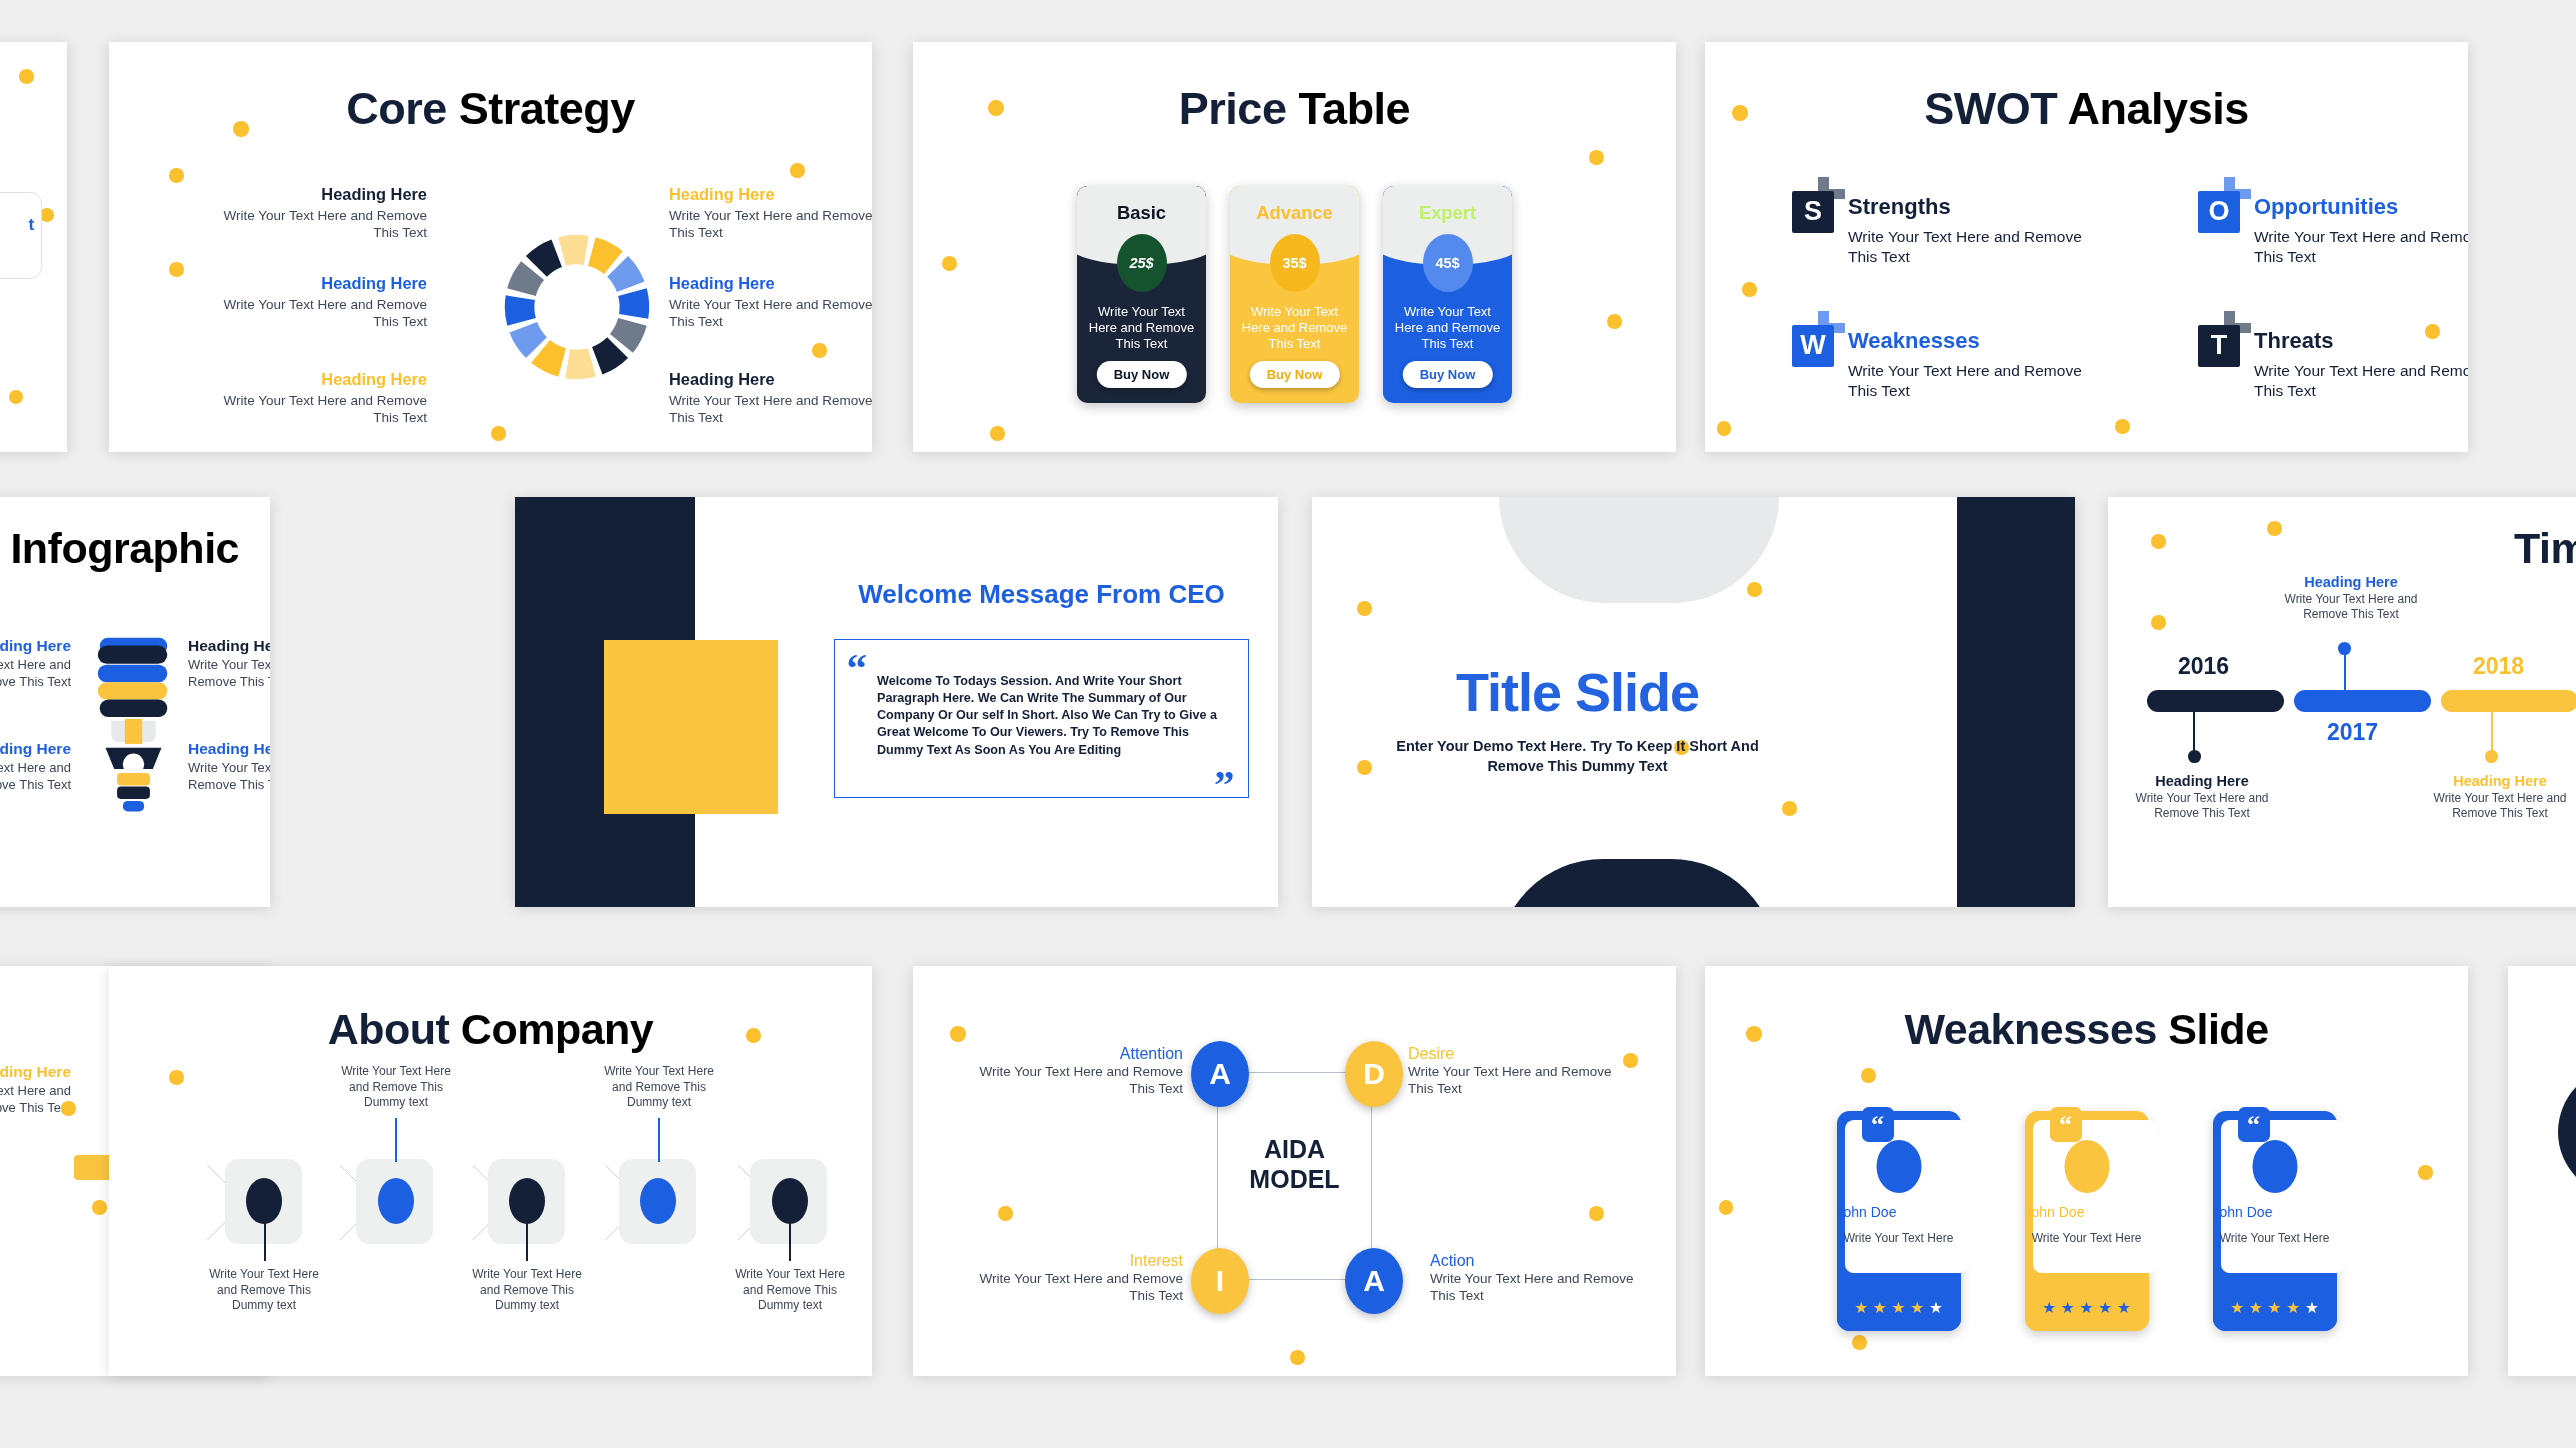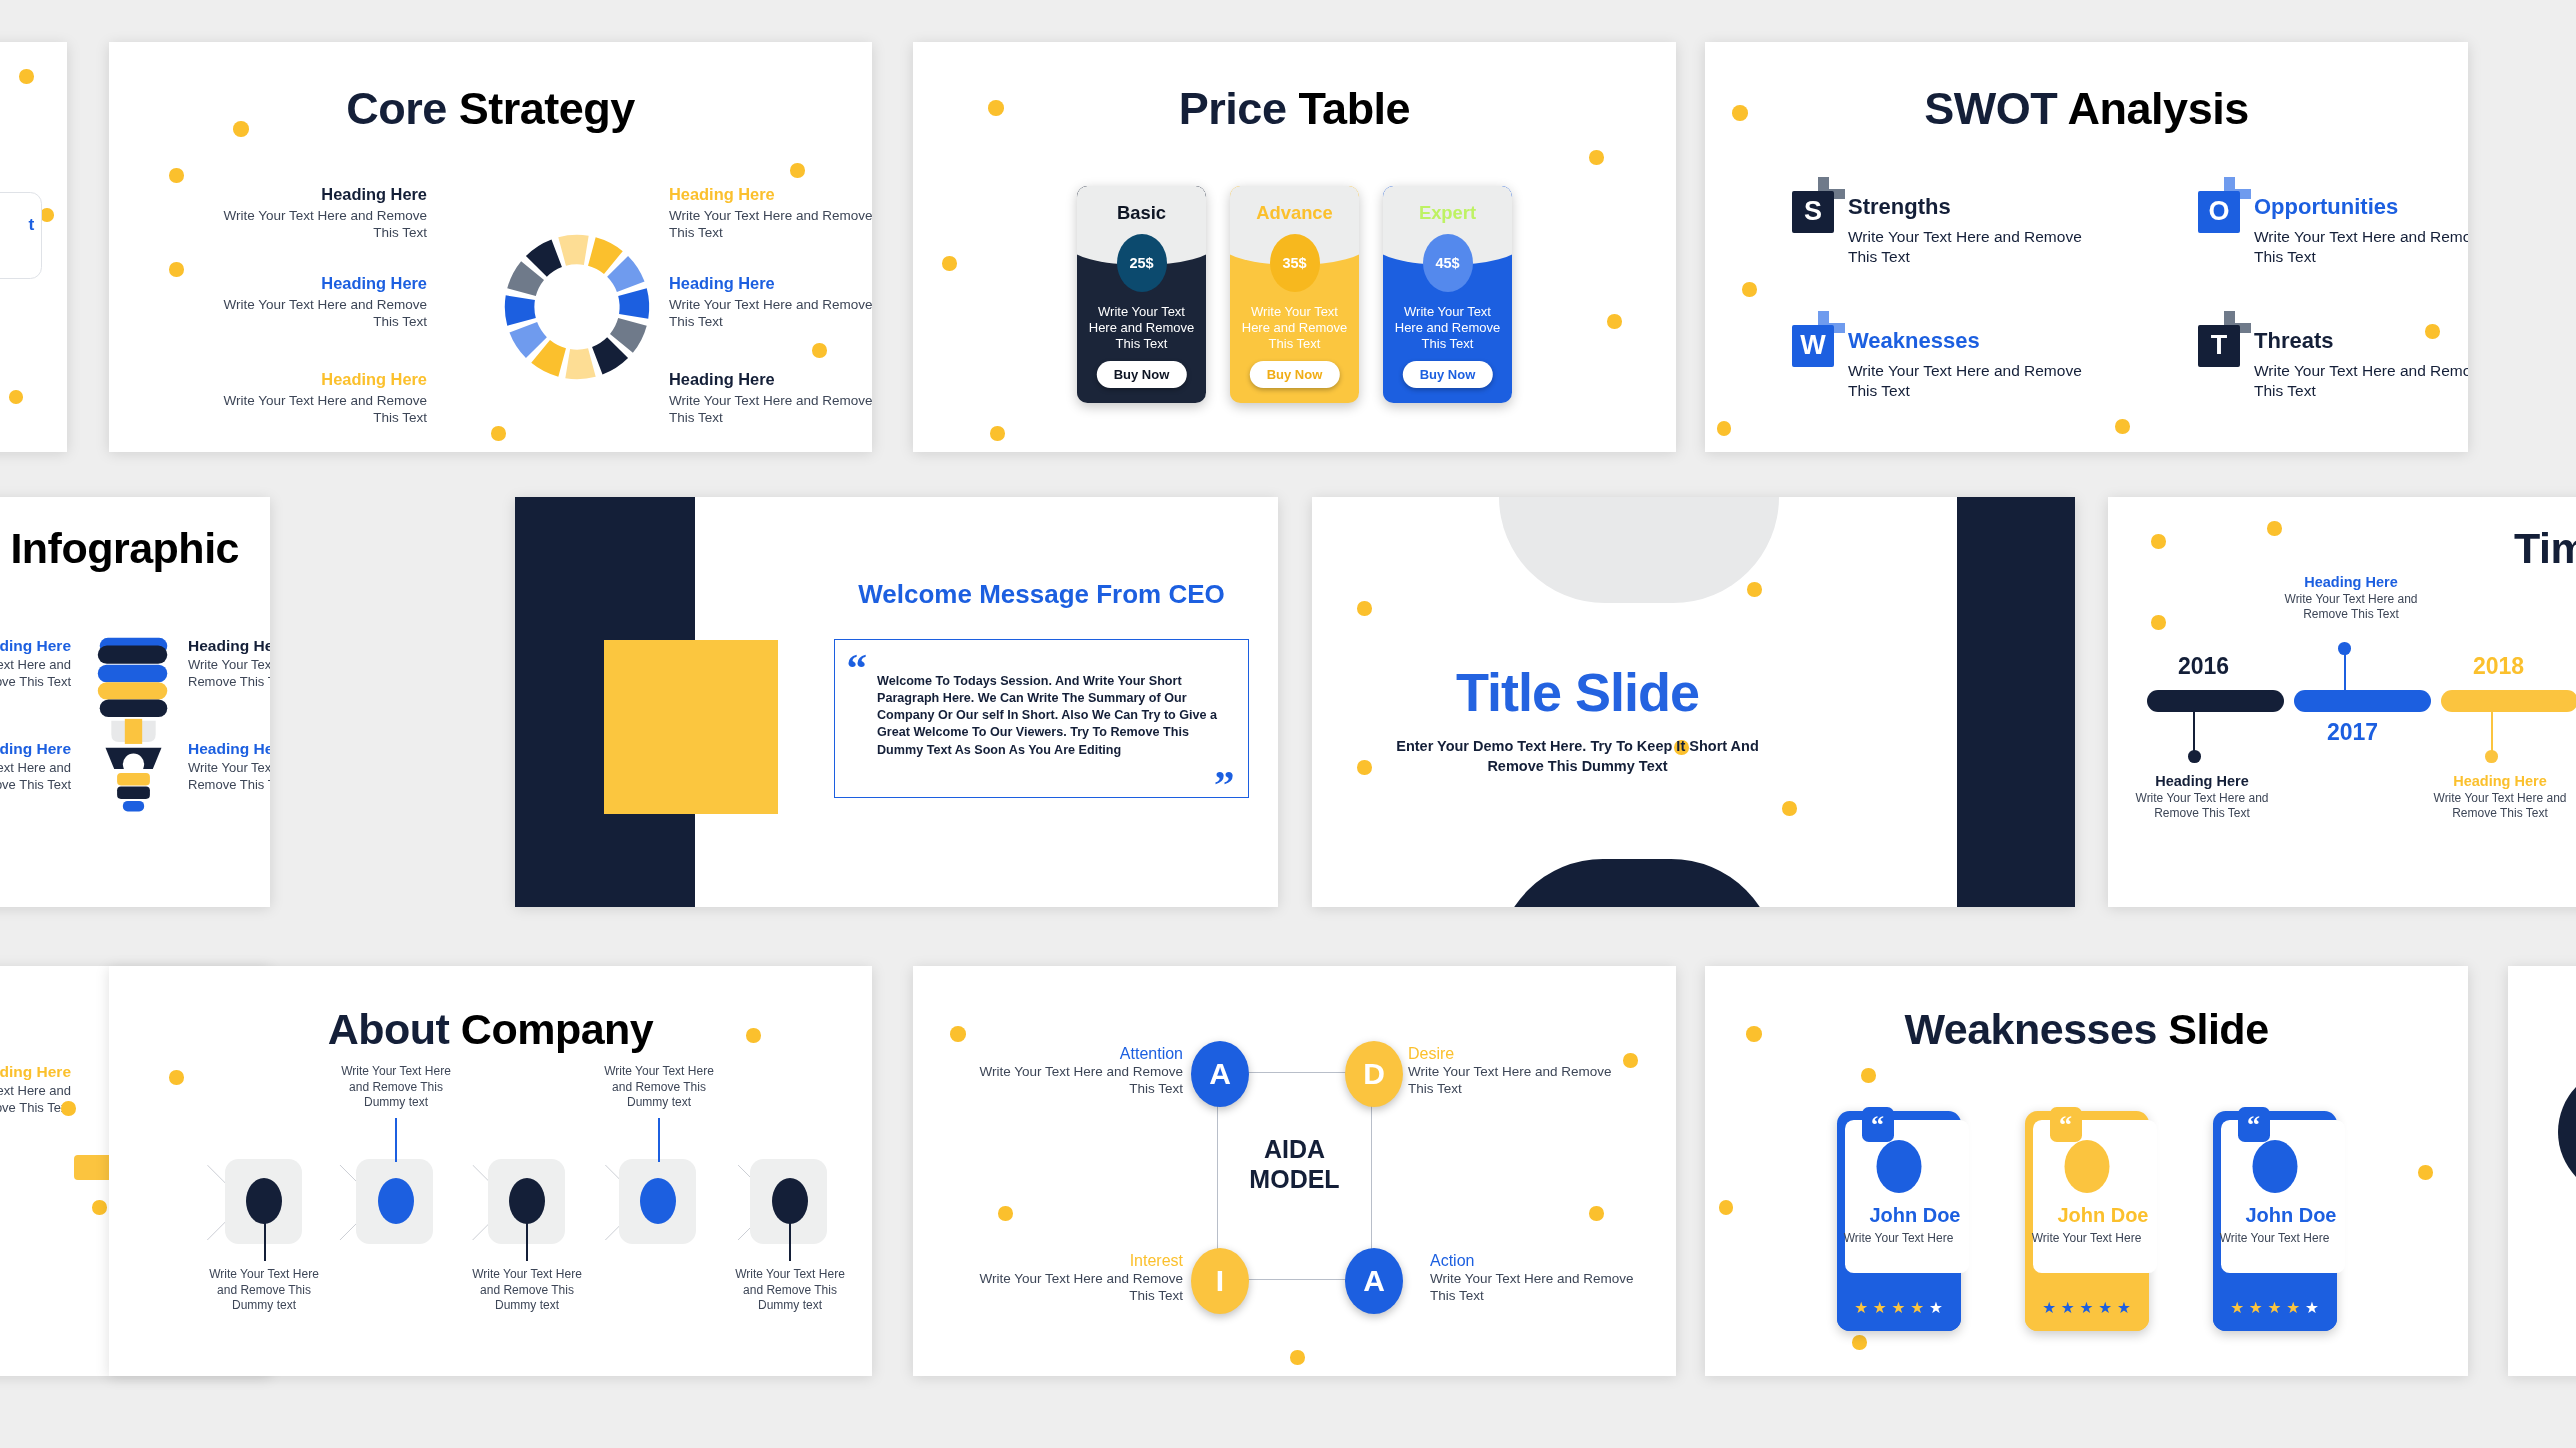--- a/index.html
+++ b/index.html
@@ -58,21 +58,21 @@
                 width: 50px; height: 58px; border-radius: 50%; z-index: 5;
                 display: flex; align-items: center; justify-content: center;
                 color: #fff; font-size: 14.5px; font-weight: bold; }
   .pcard .pdesc { position: absolute; left: 7.7px; right: 7.7px; top: 118px; text-align: center;
                   font-size: 13px; line-height: 1.22; z-index: 3; }
   .pcard .buy { position: absolute; left: 50%; bottom: 15.5px; transform: translateX(-50%);
                 background: #fff; border-radius: 19.3px; padding: 5.8px 17.4px; font-size: 13px;
                 font-weight: bold; white-space: nowrap; z-index: 5;
                 box-shadow: 0 1.9px 4.8px rgba(0,0,0,0.28); margin-top: 41px; }
   .pc-basic  { background: #1b2539; } .pc-basic  .plan { color: #0e1524; }
-  .pc-basic  .bub { background: #0c4a6e; } .pc-basic .pdesc, .pc-basic .buy { color: #fff; }
+  .pc-basic  .bub { background: #14532d; font-style: italic; } .pc-basic .pdesc, .pc-basic .buy { color: #fff; }
   .pc-basic  .buy { color: #0e1524; }
   .pc-adv    { background: #fbc63f; } .pc-adv .plan { color: #fbc02d; }
   .pc-adv    .bub { background: #f7b81e; } .pc-adv .pdesc { color: #fff; } .pc-adv .buy { color: #f0ad16; }
   .pc-exp    { background: #1c5fe0; } .pc-exp .plan { color: #bef264; }
   .pc-exp    .bub { background: #5489ed; } .pc-exp .pdesc { color: #fff; } .pc-exp .buy { color: #1c5fe0; }
 
   
   #s3 { left: 1705px; top: 42px; width: 763px; height: 410px; }
   #s3 .ttl { left: 0; right: 0; top: 41px; text-align: center; font-size: 45px; }
   .swot-item { position: absolute; width: 309px; }
@@ -168,22 +168,22 @@
   .tcard { position: relative; width: 124px; height: 220px; border-radius: 12.6px;
            box-shadow: 0 3.9px 10.6px rgba(0,0,0,0.2); }
   .tc-inner { position: absolute; left: 8.7px; top: 8.7px; right: -8.7px; bottom: 58px;
               background: #fff; border-radius: 8.7px; }
   .tc-tab { position: absolute; left: 25px; top: -3.9px; width: 32px; height: 35px;
             border-radius: 6.8px; display: flex; align-items: center; justify-content: center;
             color: #fff; font-family: "Liberation Serif", serif; font-size: 26px;
             font-weight: bold; z-index: 4; }
   .tc-av { position: absolute; left: 50%; top: 29px; transform: translateX(-50%);
            width: 45px; height: 53px; border-radius: 50%; z-index: 3; }
-  .tc-name { position: absolute; left: 0; right: 0; top: 93px; text-align: right;
-             font-size: 20px; font-weight: bold; z-index: 3; }
+  .tc-name { position: absolute; left: 0; right: 0; top: 93px; text-align: left;
+             font-size: 14px; font-weight: normal; z-index: 3; }
   .tc-desc { position: absolute; left: 5.8px; right: 5.8px; top: 120px; text-align: center;
              font-size: 12px; color: #3d4657; line-height: 1.3; z-index: 3; }
   .tc-stars { position: absolute; left: 0; right: 0; bottom: 0; height: 46px;
               display: flex; align-items: center; justify-content: center; gap: 4.8px;
               font-size: 15.5px; border-radius: 0 0 12.6px 12.6px; }
 
   
   #s12 { left: 2508px; top: 966px; width: 261px; height: 410px; }
   .p12-circ { position: absolute; left: 50px; top: 101px; width: 130px; height: 130px;
               background: #141f38; border-radius: 50%; }

